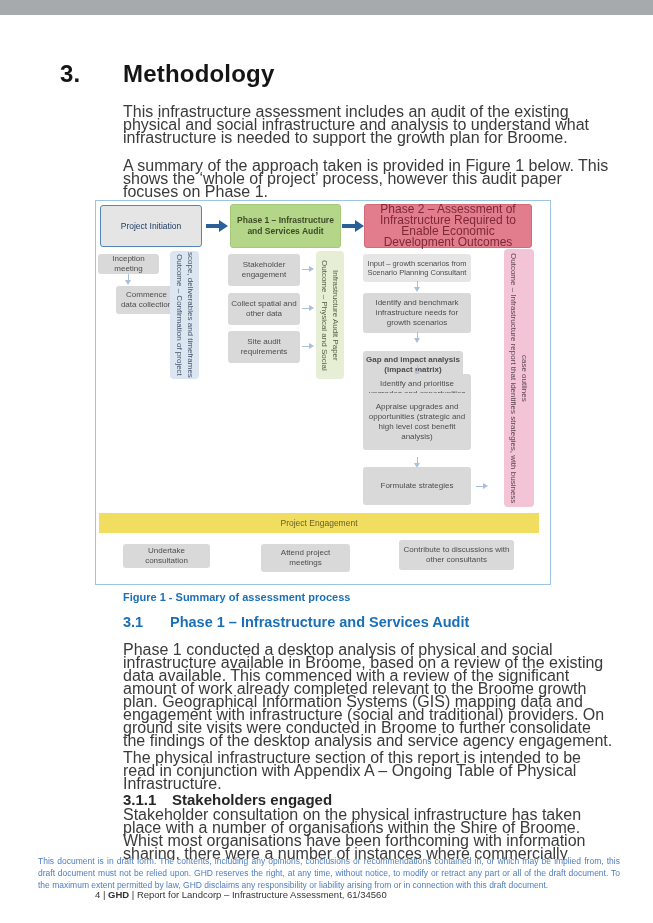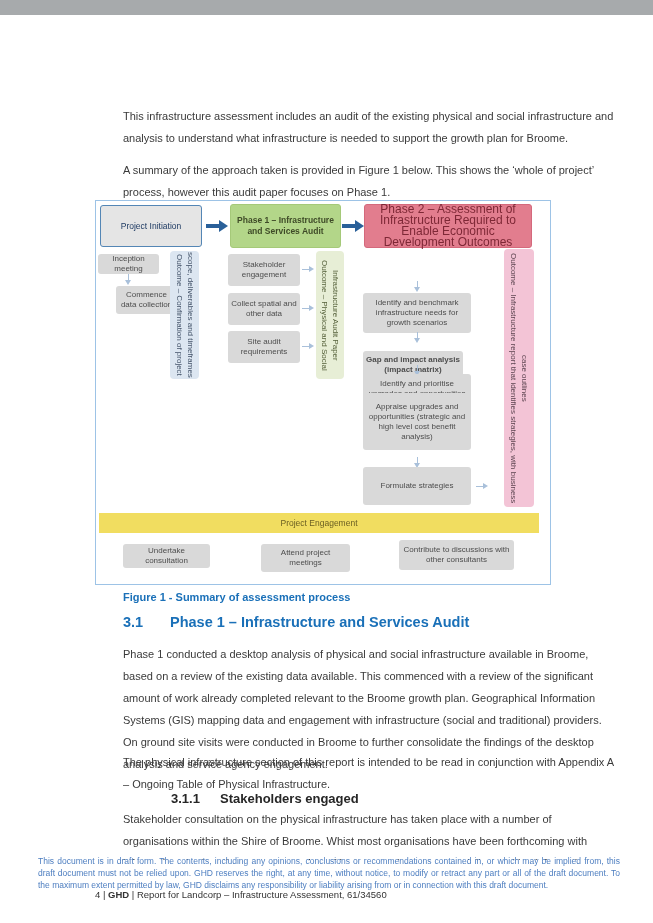--- a/index.html
+++ b/index.html
@@ -3,21 +3,21 @@
 <meta charset="utf-8">
 <style>
   * { margin:0; padding:0; box-sizing:border-box; }
   body { background:#ffffff; font-family:"Liberation Sans", sans-serif; }
   .screen { position:relative; width:653px; height:923px; background:#ffffff; overflow:hidden; }
   .topband { position:absolute; left:0; top:0; width:653px; height:15px; background:#a7aaac; }
 
   .h1 { position:absolute; left:60px; top:60px; font-size:24px; font-weight:bold; color:#151515; letter-spacing:.2px; }
   .h1 .num { display:inline-block; width:63px; }
 
-  .para { position:absolute; left:123px; width:492px; font-size:11px; line-height:22px; color:#3a3a3a; }
+  .para { position:absolute; left:123px; width:492px; font-size:16px; line-height:13px; color:#3a3a3a; }
   .p1 { top:105px; }
   .p2 { top:159px; }
 
   
   .fig { position:absolute; left:95px; top:200px; width:456px; height:385px; background:#ffffff; border:1px solid #9dc3e6; }
   .fb { position:absolute; display:flex; align-items:center; justify-content:center; text-align:center; border-radius:3px; padding:2px 3px; }
   .gray  { background:#d9d9d9; color:#4d4d4d; font-size:8px; line-height:10px; }
   .lgray { background:#e6e6e6; color:#4d4d4d; font-size:7.5px; line-height:9px; }
   .blue  { background:#e5e5e5; border:1px solid #5486b5; color:#1f3b63; font-size:8.5px; line-height:11px; }
   .green { background:#b3d689; border:1px solid #a5c979; color:#3e4a27; font-size:8.5px; line-height:11px; font-weight:bold; }
@@ -37,34 +37,37 @@
   .ad::after  { content:""; position:absolute; left:1px; top:6px; width:0; height:0; border-top:5px solid #a9c0da; border-left:3px solid transparent; border-right:3px solid transparent; }
   .ar { position:absolute; width:13px; height:9px; }
   .ar::before { content:""; position:absolute; left:0; top:4px; width:8px; height:1px; background:#a9c0da; }
   .ar::after  { content:""; position:absolute; left:7px; top:1px; width:0; height:0; border-left:5px solid #a9c0da; border-top:3px solid transparent; border-bottom:3px solid transparent; }
 
   .caption { position:absolute; left:123px; top:591px; font-size:11px; font-weight:bold; color:#1a70b8; }
   .h2 { position:absolute; left:123px; top:614px; font-size:14.5px; font-weight:bold; color:#1a70b8; }
   .h2 .num { display:inline-block; width:47px; }
   .p3 { top:643px; }
   .p4 { top:751px; }
-  .h3 { position:absolute; left:123px; top:791px; font-size:13px; font-weight:bold; color:#262626;margin-left:48px; }
+  .h3 { position:absolute; left:123px; top:791px; font-size:15px; font-weight:bold; color:#262626; }
   .h3 .num { display:inline-block; width:49px; }
   .p5 { top:808px; height:52px; overflow:hidden; }
 
   .disclaimer { position:absolute; left:38px; top:855px; width:582px; font-size:8.5px; line-height:12px; color:#4d7ec0; text-align:justify; }
   .pagefooter { position:absolute; left:95px; top:889px; font-size:9.5px; color:#333333; white-space:nowrap; }
   .pagefooter .b { font-weight:bold; }
 </style>
 </head>
 <body>
 
 <div class="screen">
   <div class="topband"></div>
 
+  <div class="h1">
+    <span class="num">3.</span><span>Methodology</span>
+  </div>
 
   <p class="para p1">This infrastructure assessment includes an audit of the existing physical and social infrastructure and analysis to understand what infrastructure is needed to support the growth plan for Broome.</p>
   <p class="para p2">A summary of the approach taken is provided in Figure 1 below. This shows the ‘whole of project’ process, however this audit paper focuses on Phase 1.</p>
 
   <div class="fig">
 
     <div class="fb blue" style="left:4px; top:4px; width:102px; height:42px;">Project Initiation</div>
     <div class="abig" style="left:110px; top:19px;"></div>
     <div class="fb green" style="left:134px; top:3px; width:111px; height:44px;">Phase 1 – Infrastructure and Services Audit</div>
     <div class="abig" style="left:246px; top:19px;"></div>
@@ -76,20 +79,21 @@
     <div class="vbar vblue" style="left:74px; top:50px; width:29px; height:128px;">Outcome – Confirmation of project scope, deliverables and timeframes</div>
 
     <div class="fb gray" style="left:132px; top:53px; width:72px; height:32px;">Stakeholder engagement</div>
     <div class="fb gray" style="left:132px; top:92px; width:72px; height:32px;">Collect spatial and other data</div>
     <div class="fb gray" style="left:132px; top:130px; width:72px; height:32px;">Site audit requirements</div>
     <div class="ar" style="left:206px; top:64px;"></div>
     <div class="ar" style="left:206px; top:103px;"></div>
     <div class="ar" style="left:206px; top:141px;"></div>
     <div class="vbar vgreen" style="left:220px; top:50px; width:28px; height:128px;">Outcome – Physical and Social Infrastructure Audit Paper</div>
 
+    <div class="fb lgray" style="left:267px; top:53px; width:108px; height:28px;">Input – growth scenarios from Scenario Planning Consultant</div>
     <div class="ad" style="left:317px; top:80px;"></div>
     <div class="fb gray" style="left:267px; top:92px; width:108px; height:40px;">Identify and benchmark infrastructure needs for growth scenarios</div>
     <div class="ad" style="left:317px; top:131px;"></div>
     <div class="fb gray" style="left:267px; top:150px; width:100px; height:28px;font-weight:bold;">Gap and impact analysis (impact matrix)</div>
     <div class="ad" style="left:317px; top:164px;"></div>
     <div class="fb gray" style="left:267px; top:173px; width:108px; height:30px;">Identify and prioritise upgrades and opportunities</div>
     <div class="ad" style="left:317px; top:202px;"></div>
     <div class="fb gray" style="left:267px; top:192px; width:108px; height:57px;">Appraise upgrades and opportunities (strategic and high level cost benefit analysis)</div>
     <div class="ad" style="left:317px; top:256px;"></div>
     <div class="fb gray" style="left:267px; top:266px; width:108px; height:38px;">Formulate strategies</div>

